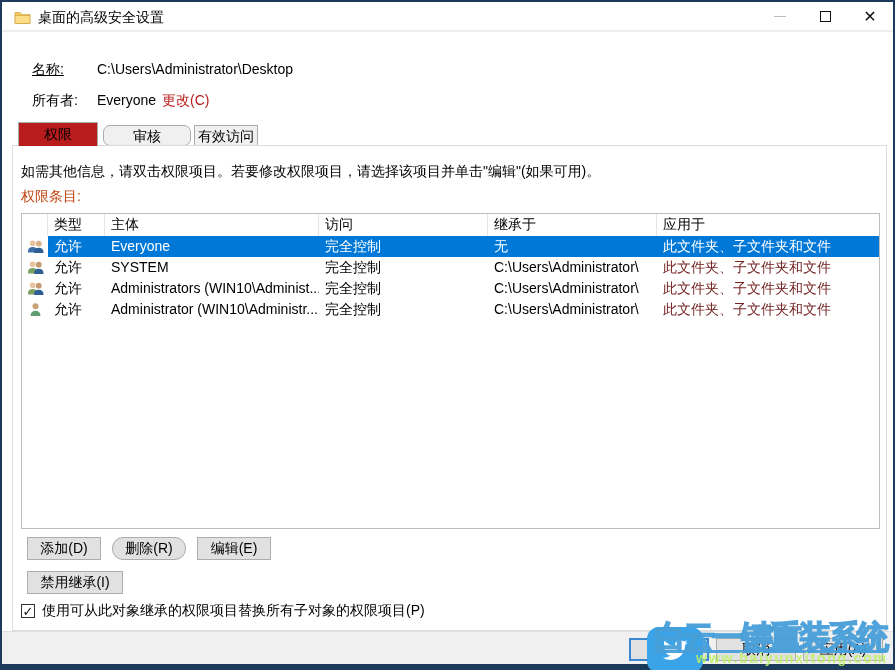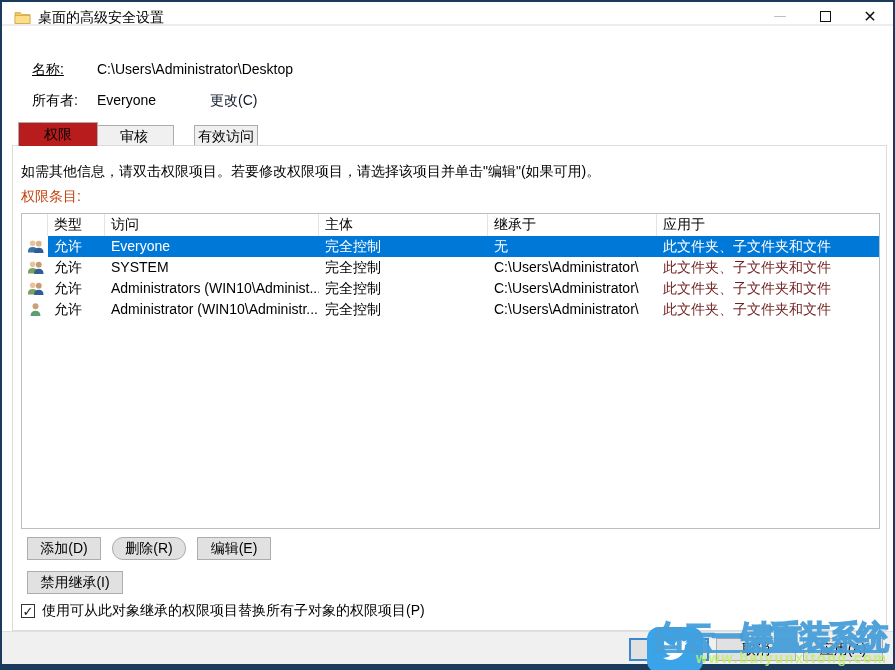--- a/index.html
+++ b/index.html
@@ -1,40 +1,40 @@
 <!DOCTYPE html>
 <html><head>
 <meta charset="utf-8">
 <style>
   * { margin:0; padding:0; box-sizing:border-box; }
   body { width:895px; height:670px; font-family:"Liberation Sans","DejaVu Sans",sans-serif; }
   .frame { position:relative; width:895px; height:670px; background:#1b3a5c; overflow:hidden; }
   .window { position:absolute; left:2px; top:2px; width:891px; height:662px; background:#ffffff; }
 
   
-  .titlebar { position:absolute; left:0; top:0; width:891px; height:24px; background:#ffffff; border-bottom:2px solid #ededed; }
+  .titlebar { position:absolute; left:0; top:0; width:891px; height:30px; background:#ffffff; border-bottom:2px solid #ededed; }
   .title-icon { position:absolute; left:12px; top:8px; width:17px; height:14px; }
   .title-text { position:absolute; left:36px; top:7px; font-size:14px; color:#000; }
   .win-btn { position:absolute; top:0; width:46px; height:29px; display:flex; align-items:center; justify-content:center; }
   .btn-min { right:90px; }
   .btn-max { right:45px; }
   .btn-close { right:0; }
   .glyph-min { width:12px; height:0; border-top:1px solid #bfbfbf; }
   .glyph-max { width:11px; height:11px; border:1.4px solid #111; }
   .glyph-close { font-size:16px; color:#111; line-height:1; }
 
   
   .lbl { position:absolute; font-size:14px; color:#000; }
-  .link { color:#0f172a; cursor:pointer;margin-left:48px; }
+  .link { color:#b91c1c; cursor:pointer; }
 
   
   .tab { position:absolute; font-size:14px; text-align:center; border:1px solid #acacac; }
   .tab-active { left:16px; top:120px; width:80px; height:24px; line-height:22px; background:#b91c1c; border-bottom:none; z-index:3; }
   .tab-idle { top:123px; height:21px; line-height:20px; background:#f0f0f0; z-index:1; }
-  .tab-audit { left:92px; width:80px; }
+  .tab-audit { left:101px; width:88px;border-radius:7px; }
   .tab-eff { left:192px; width:64px; }
 
   
   .panel { position:absolute; left:10px; top:143px; width:875px; height:486px; background:#ffffff; border:1px solid #dcdcdc; z-index:2; }
   .instruction { position:absolute; left:8px; top:17px; font-size:14px; color:#000; }
   .entries-label { position:absolute; left:8px; top:42px; font-size:14px; color:#c2410c; }
 
   
   .table { position:absolute; left:8px; top:67px; width:859px; height:316px; border:1px solid #bdbdbd; background:#fff; overflow:hidden; }
   .thead { display:grid; grid-template-columns:26px 57px 214px 169px 169px 1fr; height:22px; line-height:21px; font-size:14px; }
@@ -106,22 +106,22 @@
     <div class="tab tab-idle tab-eff">有效访问</div>
 
     <div class="panel">
       <div class="instruction">如需其他信息，请双击权限项目。若要修改权限项目，请选择该项目并单击"编辑"(如果可用)。</div>
       <div class="entries-label">权限条目:</div>
 
       <div class="table">
         <div class="thead">
           <div class="hcell"></div>
           <div class="hcell">类型</div>
+          <div class="hcell">主体</div>
           <div class="hcell">访问</div>
-          <div class="hcell">主体</div>
           <div class="hcell">继承于</div>
           <div class="hcell">应用于</div>
         </div>
 
         <div class="row selected">
           <div class="cell-icon">
             <svg width="19" height="15" viewBox="0 0 20 16">
                 <circle cx="7" cy="4.5" r="3" fill="#e7c49d"></circle>
                 <path d="M2 13c0-3 2-4.5 5-4.5s5 1.5 5 4.5v1.5H2z" fill="#3d6ea5"></path>
                 <circle cx="13.5" cy="5" r="3.1" fill="#dab489"></circle>

